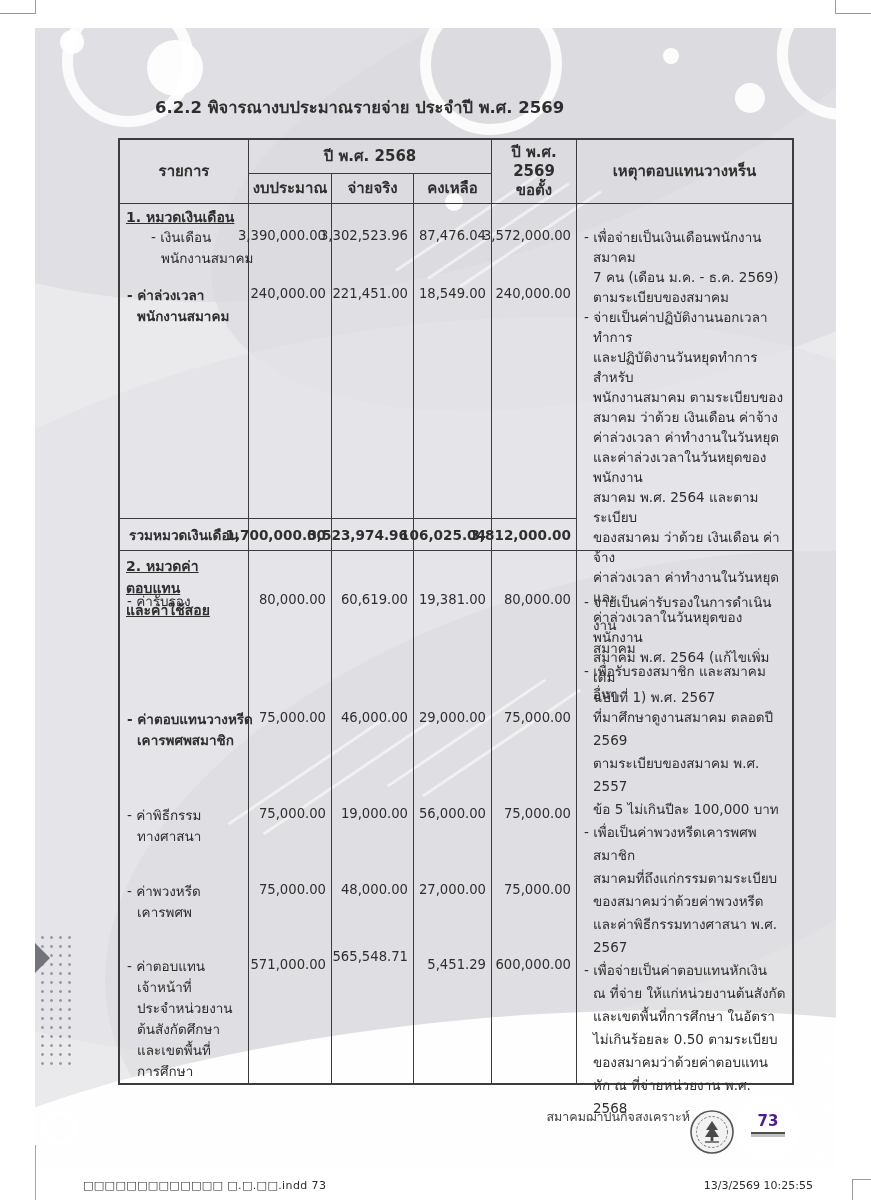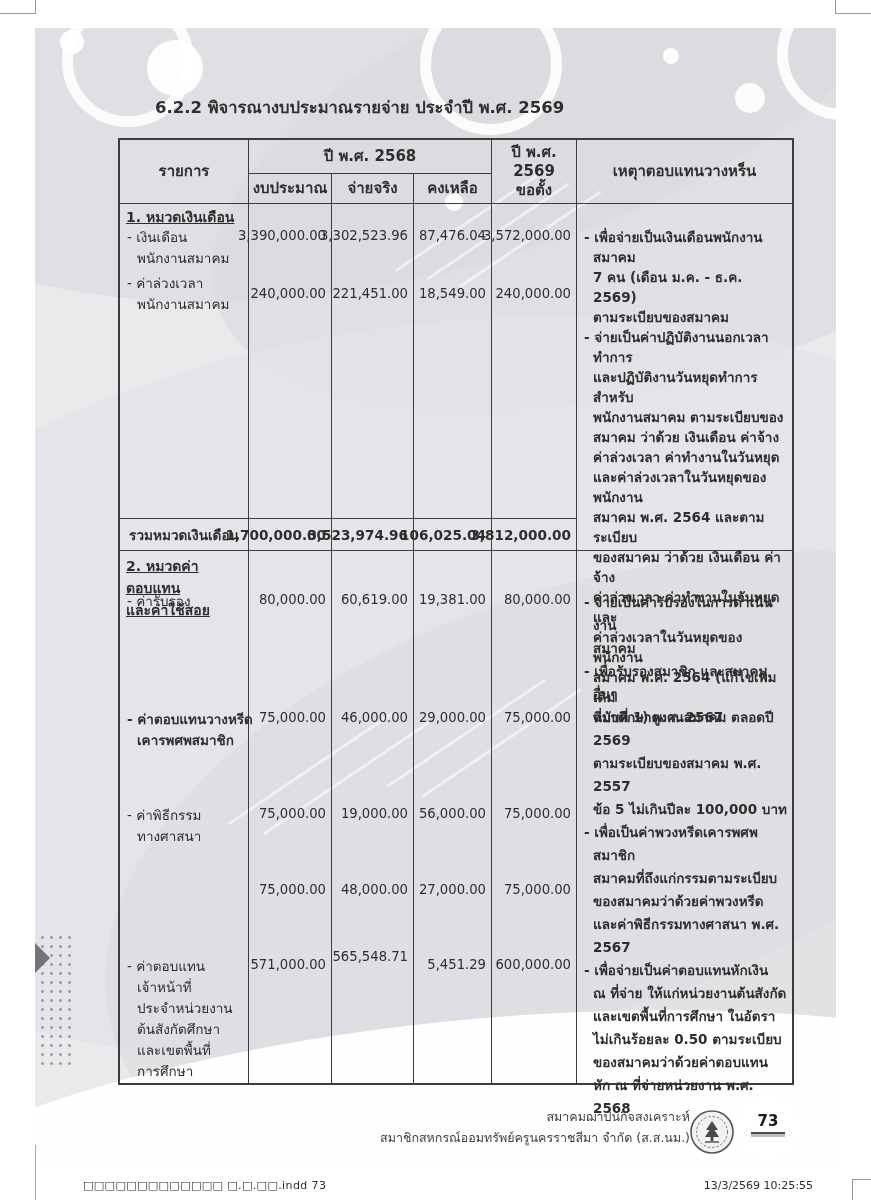--- a/index.html
+++ b/index.html
@@ -50,32 +50,32 @@
   .sA-reason{grid-area:3/6/5/7;padding:23px 5px 0 7px;}
   .tot-label{grid-area:4/1/5/2;} .tot-b{grid-area:4/2/5/3;} .tot-a{grid-area:4/3/5/4;}
   .tot-rm{grid-area:4/4/5/5;}    .tot-rq{grid-area:4/5/5/6;}
   .sC-label{grid-area:5/1/6/2;} .sC-b{grid-area:5/2/6/3;} .sC-a{grid-area:5/3/6/4;}
   .sC-rm{grid-area:5/4/6/5;}    .sC-rq{grid-area:5/5/6/6;}
   .sC-reason{grid-area:5/6/6/7;padding:40px 5px 0 7px;}
 
   .sec-head{position:absolute;left:6px;font-weight:bold;text-decoration:underline;line-height:22px;white-space:pre-line;font-size:14px;}
   .item{position:absolute;left:7px;width:118px;padding-left:10px;text-indent:-10px;line-height:21px;white-space:pre-line;font-size:13.5px;}
   .num{position:absolute;right:5px;font-size:13.2px;}
-  .reasons p{margin:0;padding-left:9px;text-indent:-9px;white-space:pre-line;font-size:13.5px;font-weight:bold;}
+  .reasons p{margin:0;padding-left:9px;text-indent:-9px;white-space:pre-line;font-size:13.5px;}
   .sA-reason p{line-height:20px;}
   .sC-reason p{line-height:23px;}
   .tot{display:flex;align-items:center;font-weight:bold;font-size:13.6px;}
   .tot-label{justify-content:center;}
   .tot-num{justify-content:flex-end;padding-right:5px;}
 
   
   .footer-org{position:absolute;right:181px;top:1106px;text-align:right;font-size:12.5px;line-height:21px;color:#3f3f3f;z-index:2;}
   .seal{position:absolute;left:689px;top:1109px;z-index:2;}
   .page-circ{position:absolute;left:736px;top:1096px;width:64px;height:64px;border-radius:50%;background:#fff;z-index:1;}
-  .page-num{position:absolute;left:740px;top:1112px;width:56px;text-align:center;font-size:15px;font-weight:600;color:#0f172a;z-index:2;}
+  .page-num{position:absolute;left:740px;top:1112px;width:56px;text-align:center;font-size:15px;font-weight:600;color:#4c1d95;z-index:2;}
   .page-num span{display:inline-block;padding:0 7px 2px;border-bottom:2px solid #4e4e4e;box-shadow:0 3px 0 rgba(160,160,160,.65);}
 
   
   .print-filename{position:absolute;left:83px;top:1179px;font-size:11px;color:#2b2b2b;letter-spacing:.4px;z-index:2;}
   .print-timestamp{position:absolute;right:58px;top:1179px;font-size:11px;color:#2b2b2b;z-index:2;}
 </style>
 </head>
 <body>
 
 <div class="sheet">
@@ -126,23 +126,23 @@
     <div class="cell hd h-2568">ปี พ.ศ. 2568</div>
     <div class="cell hd h-b">งบประมาณ</div>
     <div class="cell hd h-a">จ่ายจริง</div>
     <div class="cell hd h-rm">คงเหลือ</div>
     <div class="cell hd h-2569">ปี พ.ศ. 2569
 ขอตั้ง</div>
     <div class="cell hd h-reason no-r">เหตุาตอบแทนวางหร็น</div>
 
     <div class="cell sA-label">
       <div class="sec-head" style="top:2px;">1. หมวดเงินเดือน</div>
-      <div class="item" style="top:23px;">- เงินเดือน
+      <div class="item" style="top:23px;margin-left:24px;">- เงินเดือน
 พนักงานสมาคม</div>
-      <div class="item" style="top:69px;">- ค่าล่วงเวลา
+      <div class="item" style="top:81px;font-weight:bold;">- ค่าล่วงเวลา
 พนักงานสมาคม</div>
     </div>
     <div class="cell sA-b">
       <div class="num" style="top:24px;">3,390,000.00</div>
       <div class="num" style="top:82px;">240,000.00</div>
     </div>
     <div class="cell sA-a">
       <div class="num" style="top:24px;">3,302,523.96</div>
       <div class="num" style="top:82px;">221,451.00</div>
     </div>
@@ -179,20 +179,22 @@
     <div class="cell tot tot-num tot-rq">3,812,000.00</div>
 
     <div class="cell sC-label no-b">
       <div class="sec-head" style="top:4px;">2. หมวดค่าตอบแทน
 และค่าใช้สอย</div>
       <div class="item" style="top:40px;">- ค่ารับรอง</div>
       <div class="item" style="top:158px;font-weight:bold;">- ค่าตอบแทนวางหรีด
 เคารพศพสมาชิก</div>
       <div class="item" style="top:254px;">- ค่าพิธีกรรม
 ทางศาสนา</div>
+      <div class="item" style="top:330px;">- ค่าพวงหรีด
+เคารพศพ</div>
       <div class="item" style="top:405px;">- ค่าตอบแทน
 เจ้าหน้าที่
 ประจำหน่วยงาน
 ต้นสังกัดศึกษา
 และเขตพื้นที่
 การศึกษา</div>
     </div>
     <div class="cell sC-b no-b">
       <div class="num" style="top:41px;">80,000.00</div>
       <div class="num" style="top:159px;">75,000.00</div>
@@ -236,21 +238,20 @@
 ณ ที่จ่าย ให้แก่หน่วยงานต้นสังกัด
 และเขตพื้นที่การศึกษา ในอัตรา
 ไม่เกินร้อยละ 0.50 ตามระเบียบ
 ของสมาคมว่าด้วยค่าตอบแทน
 หัก ณ ที่จ่ายหน่วยงาน พ.ศ. 2568</p>
     </div>
   </div>
 
   <div class="footer-org">
     <div>สมาคมฌาปนกิจสงเคราะห์</div>
-    <div>สมาชิกสหกรณ์ออมทรัพย์ครูนครราชสีมา จำกัด (ส.ส.นม.)</div>
   </div>
   <div class="seal">
     <svg width="46" height="46" viewBox="0 0 46 46">
       <circle cx="23" cy="23" r="21" fill="#f2f2f2" stroke="#555" stroke-width="1.6"></circle>
       <circle cx="23" cy="23" r="15.5" fill="none" stroke="#777" stroke-width="1" stroke-dasharray="2.5 1.8"></circle>
       <path d="M23 12 l6 9 h-3.6 l4.6 7 h-14 l4.6 -7 h-3.6 z" fill="#4a4a4a"></path>
       <rect x="21.6" y="27" width="2.8" height="5" fill="#4a4a4a"></rect>
       <path d="M16 33 h14" stroke="#4a4a4a" stroke-width="1.4"></path>
     </svg>
   </div>

